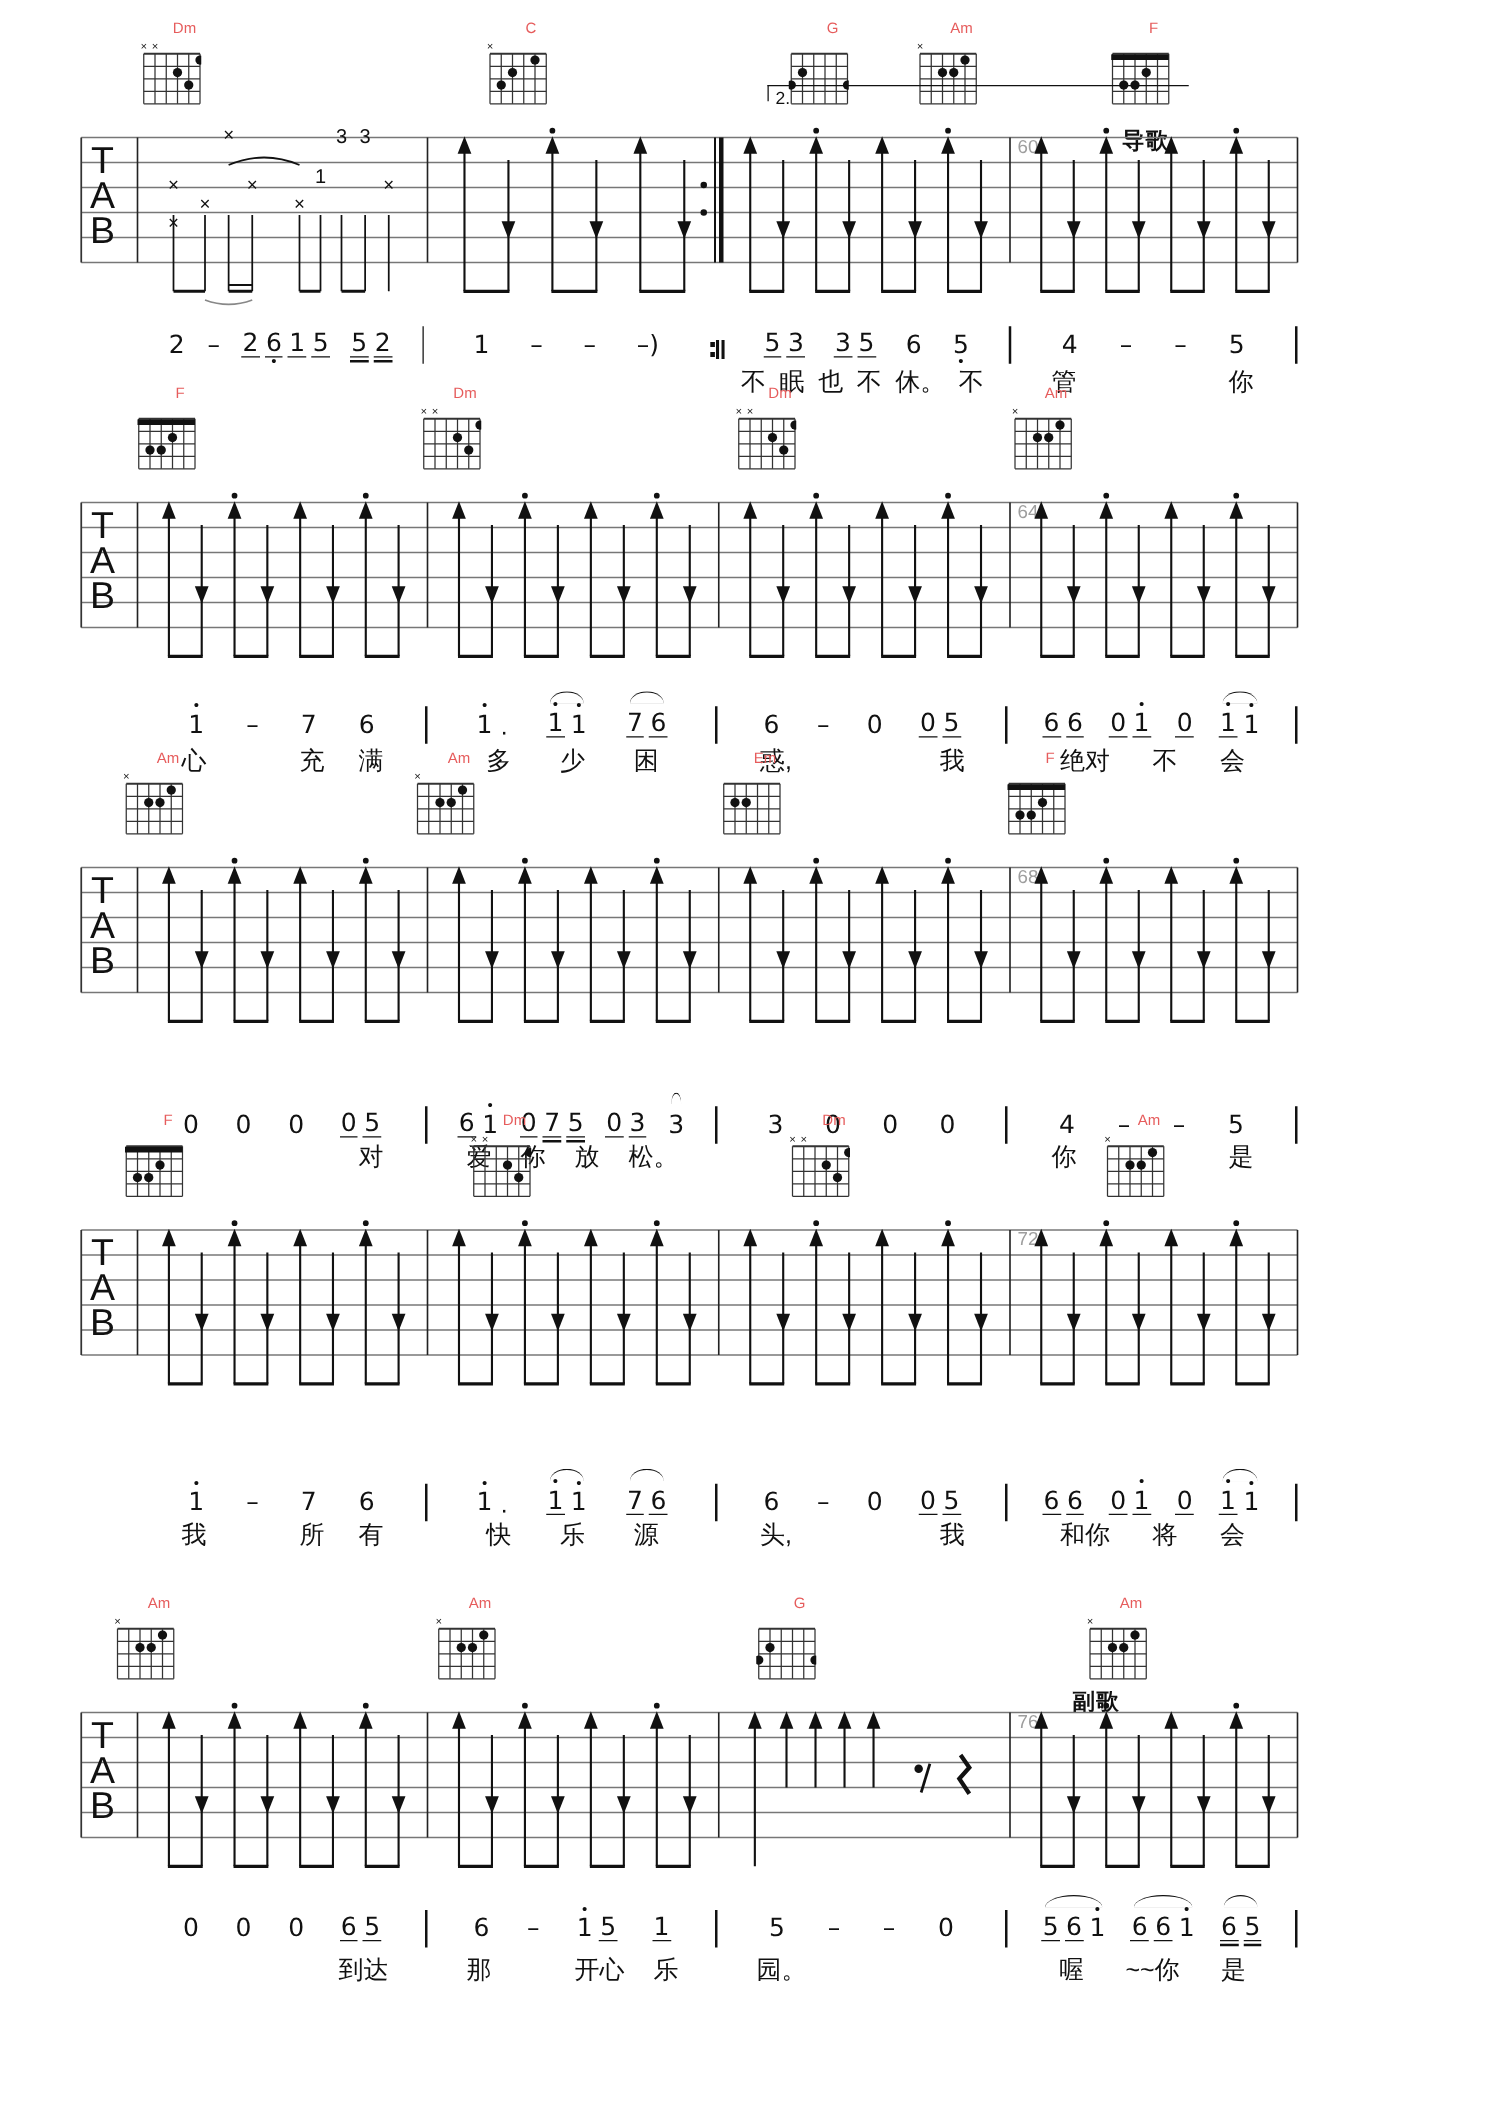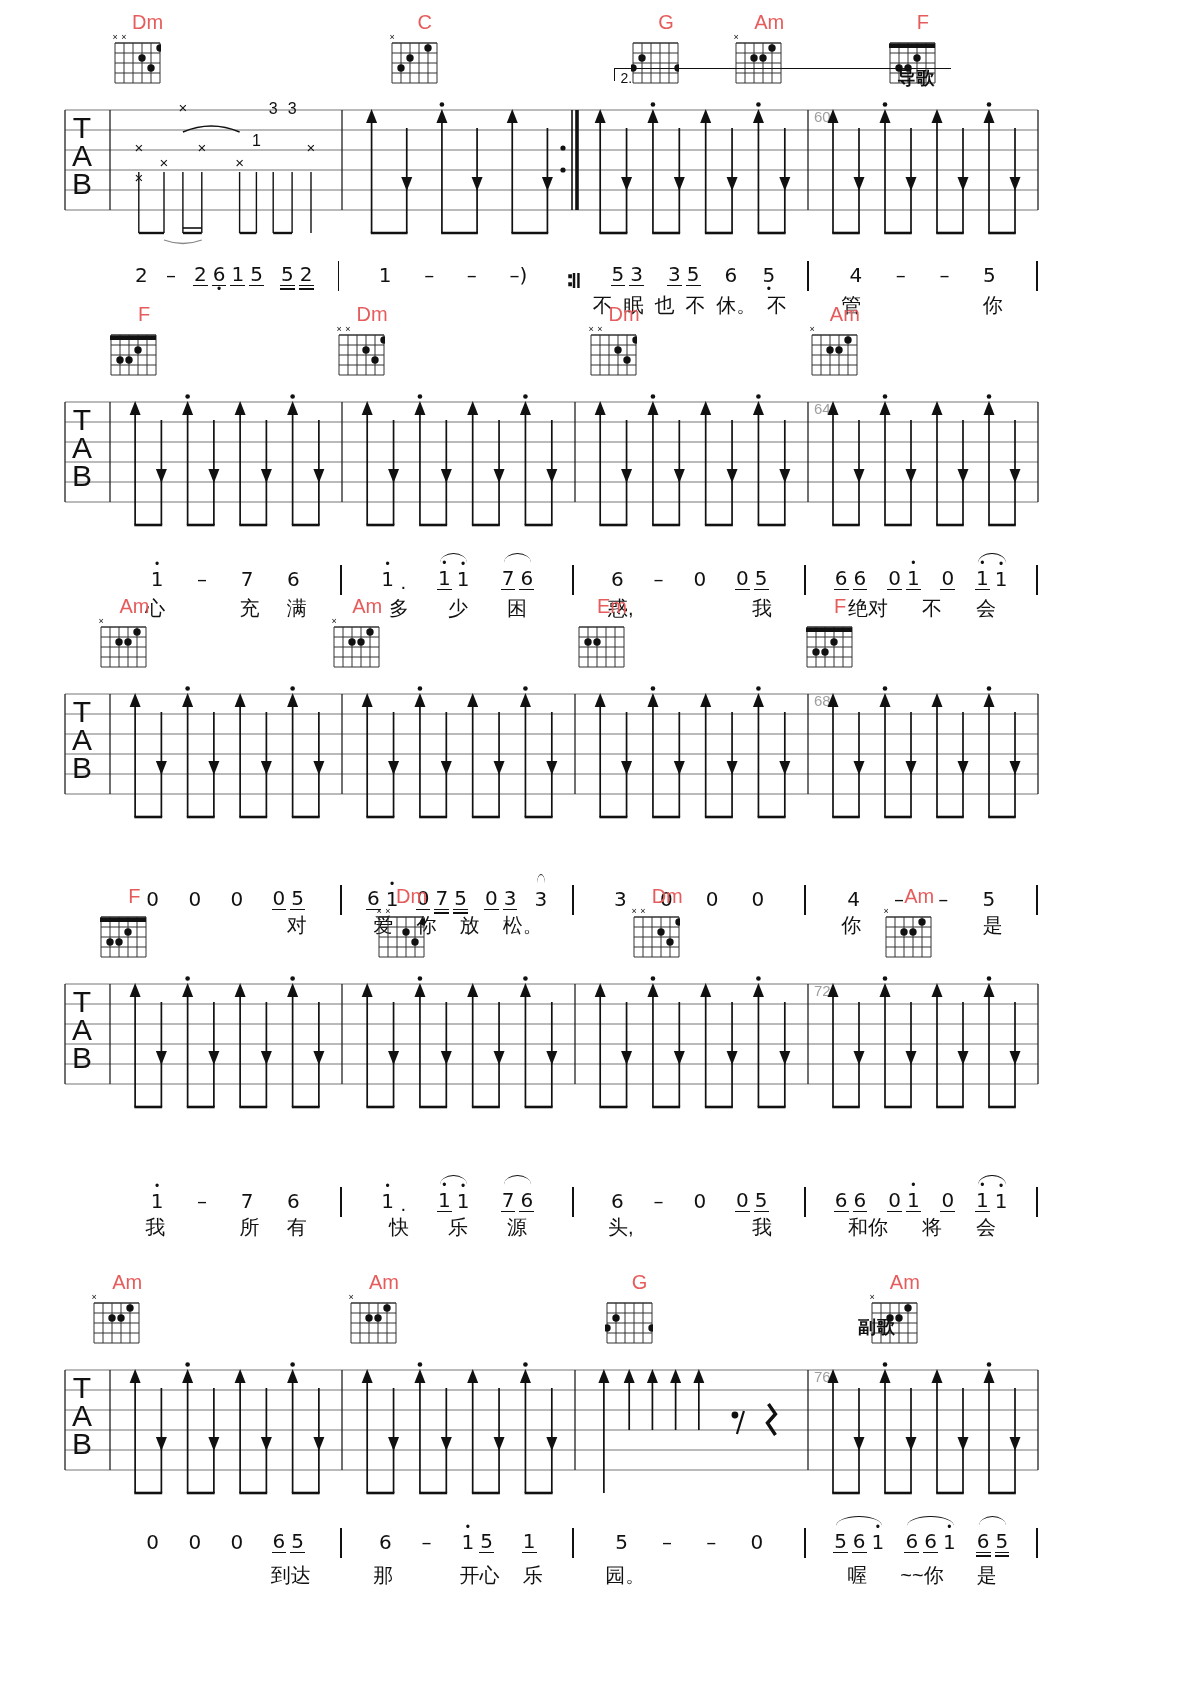--- a/index.html
+++ b/index.html
@@ -1,25 +1,25 @@
 <!DOCTYPE html>
 <html><head>
 <meta charset="utf-8">
 <style>
   html,body{margin:0;padding:0;background:#fff;}
   .page{position:relative;width:1200px;height:1698px;background:#ffffff;overflow:hidden;
         font-family:"Liberation Sans","DejaVu Sans",sans-serif;color:#111;}
   .system{position:absolute;left:0;width:1200px;height:300px;}
   
   .chord{position:absolute;top:6px;transform:translateX(-50%);text-align:center;width:70px;}
-  .chord .cname{font-size:20px;line-height:17px;display:block;}
+  .chord .cname{font-size:12px;line-height:17px;display:block;}
   
   .staff{position:absolute;left:0;top:92px;width:1200px;height:160px;}
   
-  .seclabel{position:absolute;font-weight:bold;font-size:18px;letter-spacing:1px;}
+  .seclabel{position:absolute;font-weight:bold;font-size:18px;letter-spacing:1px;margin-top:34px;}
   .volta{position:absolute;border-top:1.6px solid #111;border-left:1.6px solid #111;height:12px;}
   .voltatxt{position:absolute;font-size:14px;padding:1px 0 0 5px;}
   
   .jrow,.lrow{position:absolute;left:110px;width:928px;display:flex;align-items:flex-end;}
   .jcell{flex:1 1 0;display:flex;justify-content:space-evenly;align-items:flex-end;padding:0 8px;}
   .jbar{width:1.6px;background:#111;height:30px;align-self:flex-end;margin-bottom:2px;flex:0 0 auto;}
   .jrep{font-size:21px;font-weight:bold;align-self:flex-end;flex:0 0 auto;letter-spacing:-2px;}
   .grp{position:relative;display:flex;gap:4px;align-items:flex-end;}
   .grp.slur::before{content:'';position:absolute;top:-7px;left:3px;right:3px;height:9px;
       border-top:1.7px solid #111;border-radius:100% 100% 0 0/200% 200% 0 0;}

